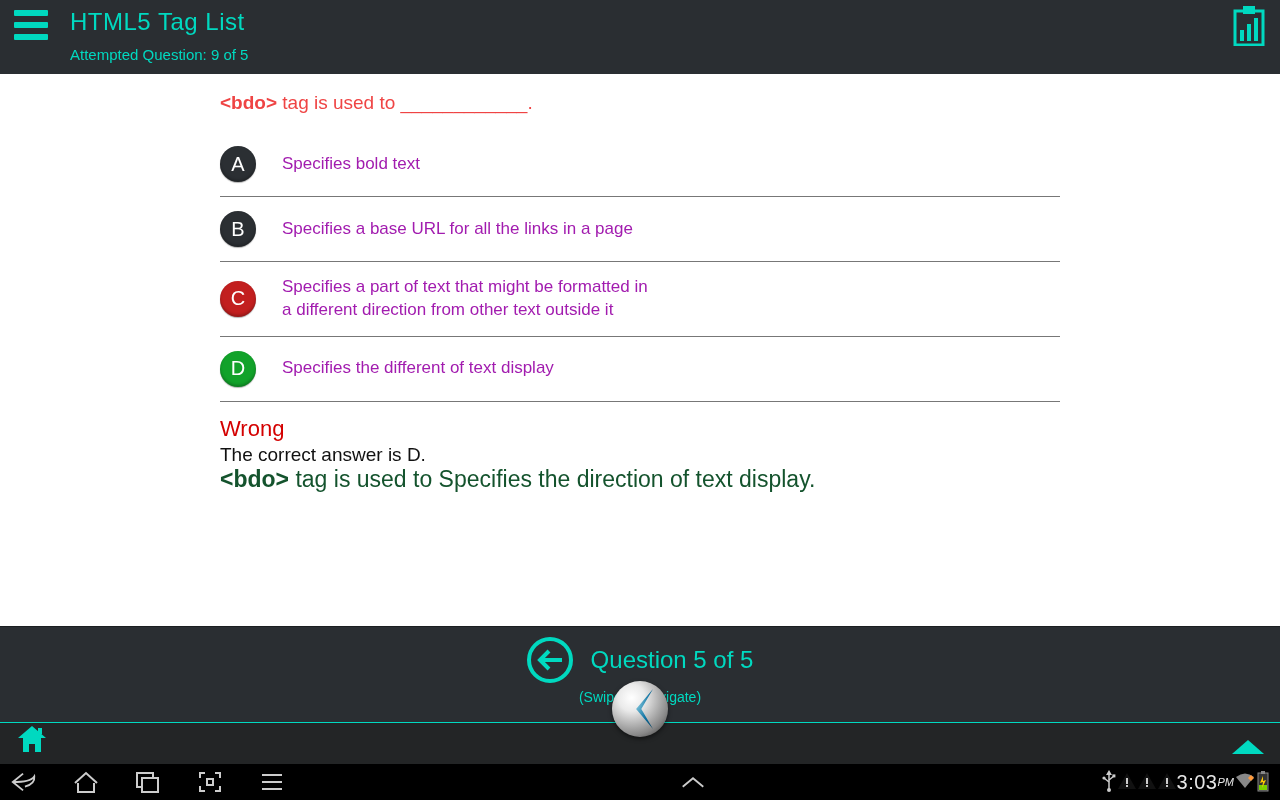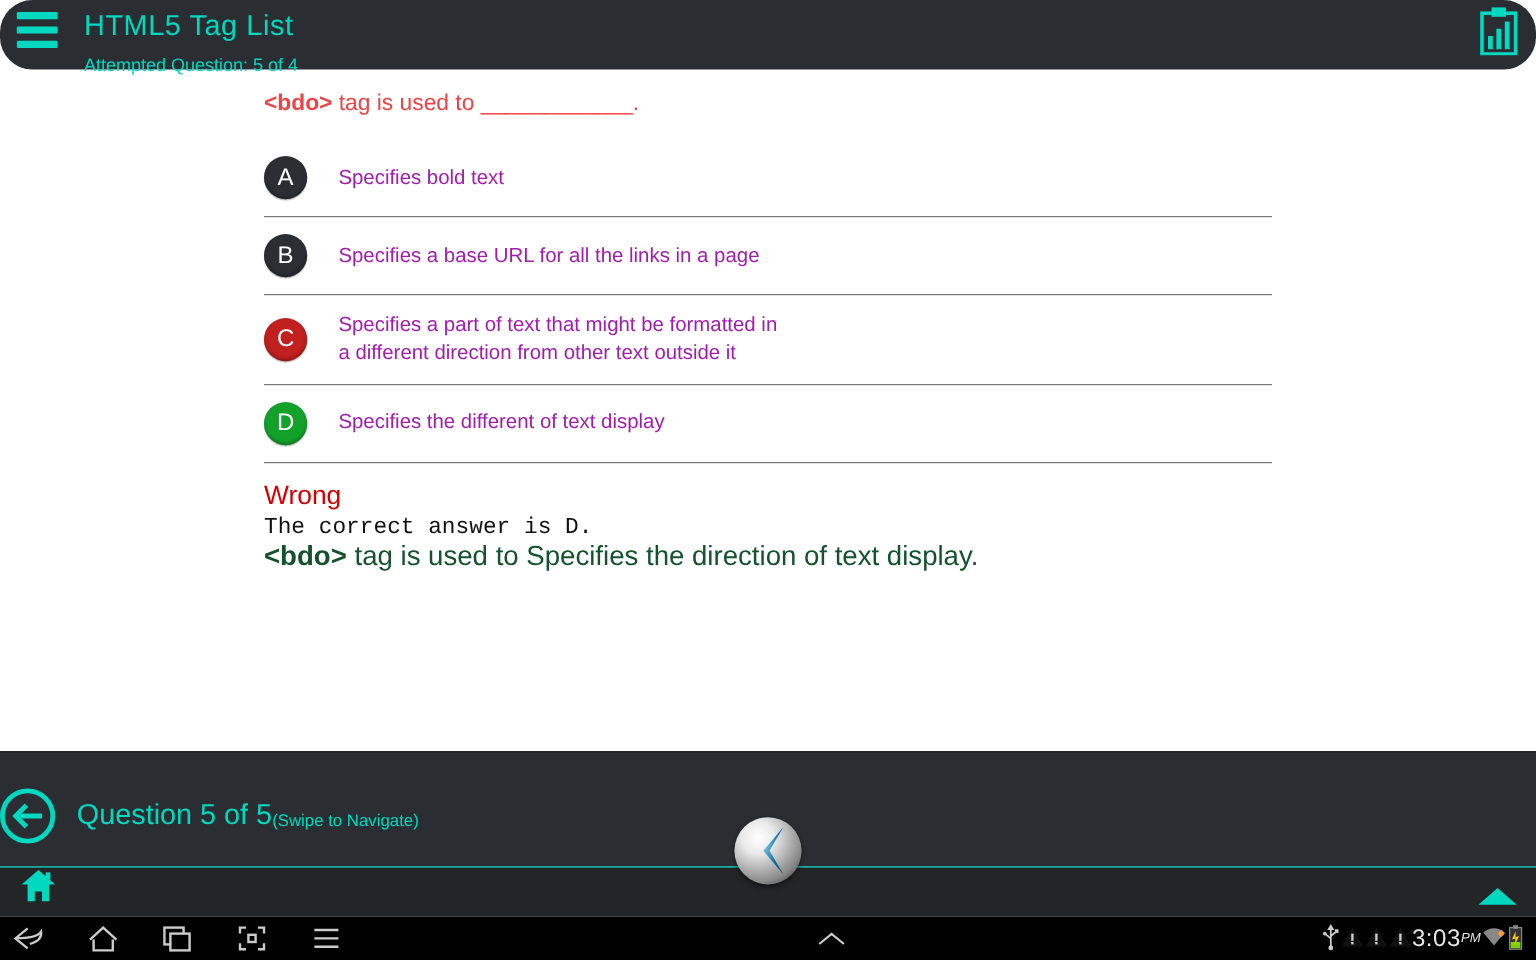--- a/index.html
+++ b/index.html
@@ -3,24 +3,23 @@
 <meta charset="utf-8">
 <style>
 * { margin: 0; padding: 0; box-sizing: border-box; }
 body {
   width: 1280px; height: 800px;
   font-family: Arial, Helvetica, sans-serif;
   background: #ffffff; overflow: hidden;
   display: flex; flex-direction: column;
 }
 .header {
-  background: #2a2e32; height: 58px;
+  background: #2a2e32; height: 74px;
   display: flex; align-items: flex-start; padding: 8px 14px 4px 14px;
   position: relative;
-  border-radius: 27px;
 }
 .hamburger-icon { width: 34px; height: 30px; display: flex;
   flex-direction: column; justify-content: space-between; margin-top: 2px;
   cursor: pointer; }
 .hamburger-icon span { display: block; height: 6px; background: #00d9c0;
   border-radius: 1px; }
 .header-texts { margin-left: 22px; display: flex; flex-direction: column; }
 .app-title { color: #00d9c0; font-size: 24px; font-weight: 400;
   letter-spacing: .5px; }
 .attempt-line { color: #00d9c0; font-size: 15px; margin-top: 10px; }
@@ -37,25 +36,25 @@
   display: flex; align-items: center; justify-content: center;
   color: #fff; font-size: 20px; font-weight: 400; flex-shrink: 0;
   margin-right: 26px; box-shadow: inset 0 -2px 3px rgba(0,0,0,.25),
   0 1px 1px rgba(0,0,0,.3); }
 .badge-dark { background: #2b2f33; }
 .badge-red { background: #c21f1f; }
 .badge-green { background: #12a22a; }
 .option-text { font-size: 17px; color: #a21caf; line-height: 1.35; }
 .feedback { margin-top: 14px; }
 .feedback-status { color: #d40000; font-size: 22px; }
-.feedback-line1 { font-size: 19px; color: #111; margin-top: 2px; font-family: Liberation Mono, monospace; }
+.feedback-line1 { font-size: 19px; color: #111; margin-top: 2px; }
 .feedback-line2 { font-size: 23px; color: #14532d; }
 .feedback-line2 b { font-weight: 700; }
 .footer-nav { background: #2a2e32; height: 96px; position: relative;
-  display: flex; flex-direction: row; align-items: center;
+  display: flex; flex-direction: column; align-items: center;
   justify-content: flex-start; padding-top: 10px;
   border-top: 1px solid #1b1e21; }
 .nav-row { display: flex; align-items: center; gap: 18px; }
 .nav-arrow-btn { width: 46px; height: 46px; border: 4px solid #00d9c0;
   border-radius: 50%; display: flex; align-items: center;
   justify-content: center; cursor: pointer; }
 .question-counter { color: #00d9c0; font-size: 24px; font-weight: 400; }
 .swipe-hint { color: #00d9c0; font-size: 14px; margin-top: 6px; }
 .footer-bar { background: #232526; height: 42px; position: relative;
   display: flex; align-items: center; border-top: 1px solid #00d9c0; }
@@ -91,21 +90,21 @@
 <body>
 
 <div class="header">
   <div class="hamburger-icon">
     <span></span>
       <span></span>
       <span></span>
   </div>
   <div class="header-texts">
     <div class="app-title">HTML5 Tag List</div>
-    <div class="attempt-line">Attempted Question: 5 of 4</div>
+    <div class="attempt-line">Attempted Question: 9 of 5</div>
   </div>
   <div class="clipboard-icon">
     <svg width="34" height="40" viewBox="0 0 34 40">
       <rect x="3" y="5" width="28" height="34" fill="none" stroke="#00d9c0" stroke-width="3"></rect>
       <rect x="11" y="0" width="12" height="8" fill="#00d9c0"></rect>
       <rect x="8" y="24" width="4" height="11" fill="#00d9c0"></rect>
       <rect x="15" y="18" width="4" height="17" fill="#00d9c0"></rect>
       <rect x="22" y="12" width="4" height="23" fill="#00d9c0"></rect>
     </svg>
   </div>

